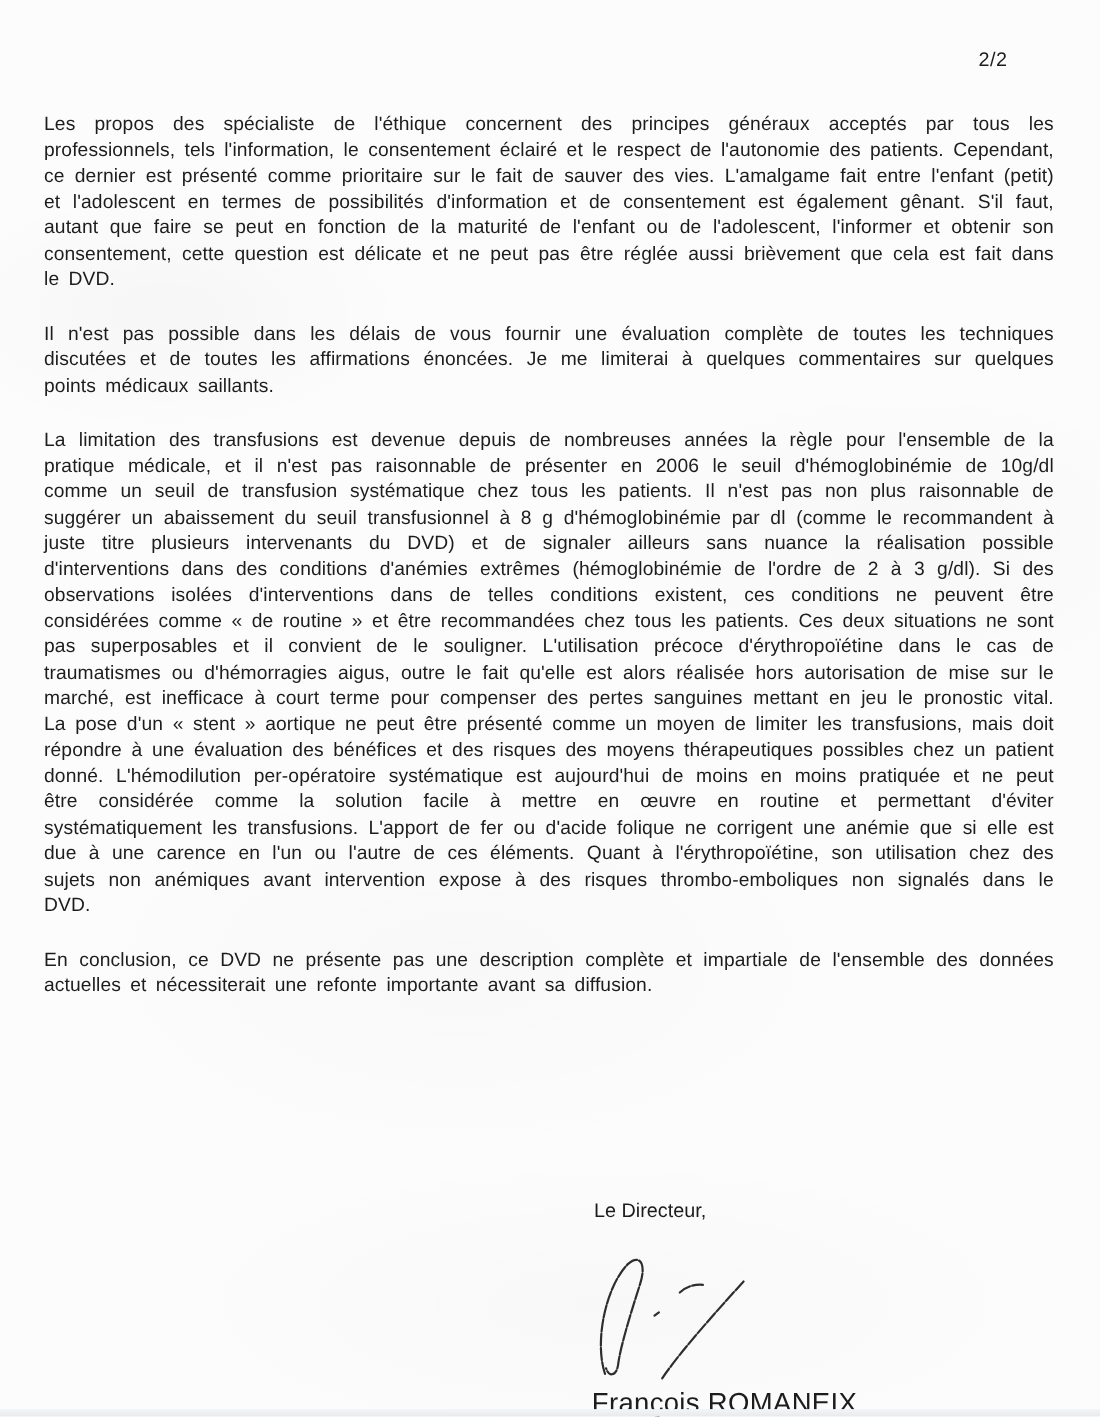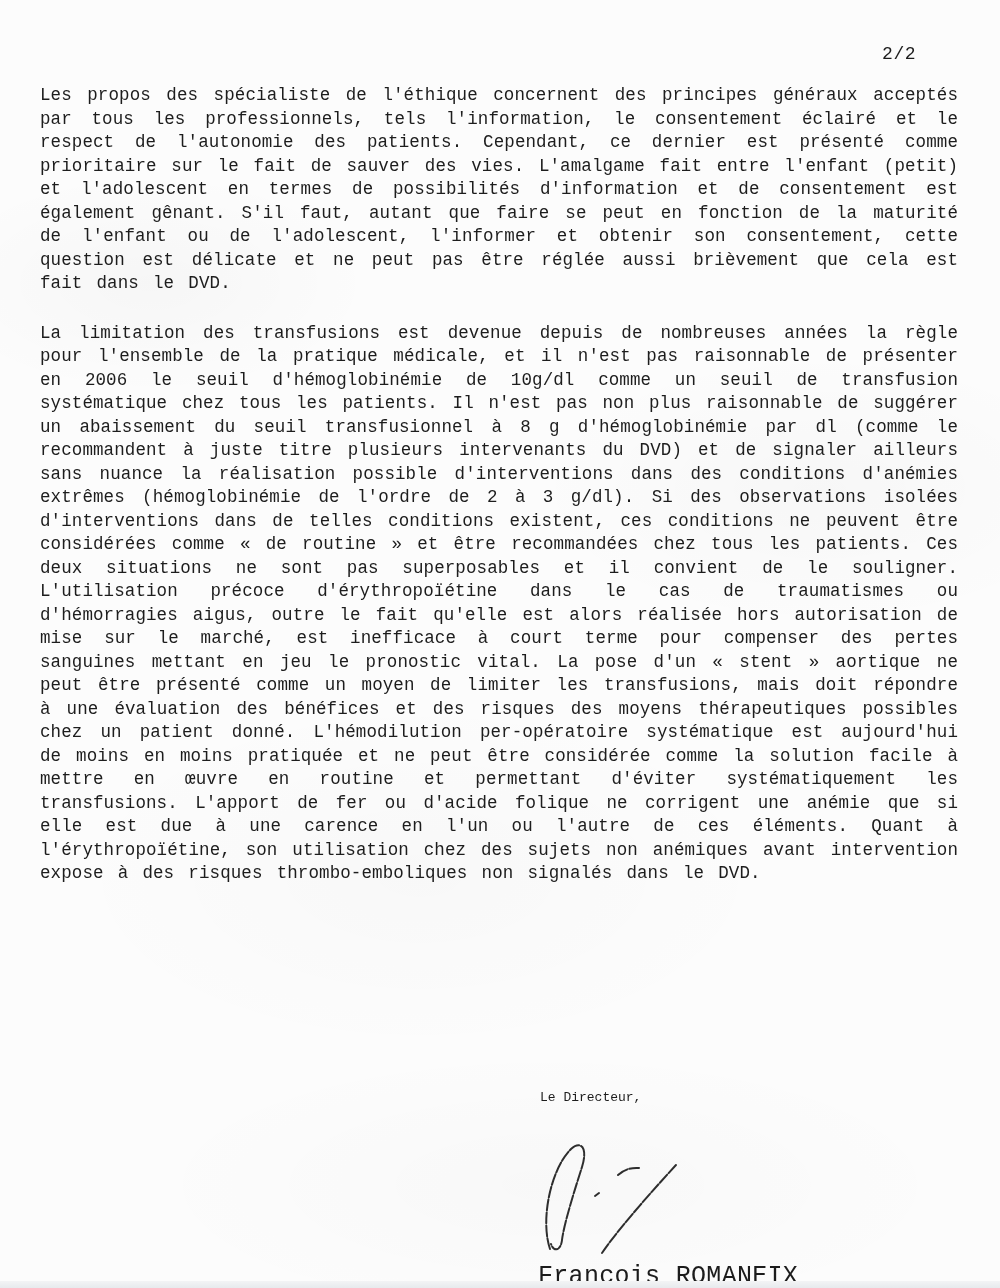--- a/index.html
+++ b/index.html
@@ -5,21 +5,21 @@
   html, body {
     margin: 0;
     padding: 0;
     background: #ffffff;
   }
   .page {
     position: relative;
     width: 1000px;
     height: 1288px;
     overflow: hidden;
-    font-family: Liberation Mono, monospace;
+    font-family: Liberation Sans, sans-serif;
     color: #1d1d1d;
     background:
       radial-gradient(ellipse 320px 160px at 15% 22%, rgba(0,0,0,0.022), transparent 70%),
       radial-gradient(ellipse 420px 200px at 82% 38%, rgba(0,0,0,0.020), transparent 70%),
       radial-gradient(ellipse 520px 260px at 42% 68%, rgba(0,0,0,0.016), transparent 70%),
       radial-gradient(ellipse 600px 200px at 55% 92%, rgba(0,0,0,0.014), transparent 70%),
       #fcfcfc;
   }
   .scan-soft { filter: blur(0.32px); }
 
@@ -37,28 +37,28 @@
     top: 84px;
     left: 40px;
     right: 42px;
     text-align: justify;
     font-size: 17.5px;
     line-height: 23.5px;
     word-spacing: 3.5px;
     letter-spacing: 0.1px;
     color: #1d1d1d;
   }
-  .letter-body p { margin: 0 0 26px 0; }
+  .letter-body p { margin: 17px 0 26px 0; }
   .letter-body p:last-child { margin-bottom: 0; }
 
   .closing-role {
     position: absolute;
     left: 540px;
     top: 1090px;
-    font-size: 13px;
+    font-size: 18px;
     color: #1c1c1c;
   }
 
   .signature {
     position: absolute;
     left: 538px;
     top: 1138px;
     width: 150px;
     height: 122px;
   }
@@ -90,21 +90,23 @@
 </style>
 </head>
 <body>
 
 <div class="page">
 
   <div class="page-number scan-soft">2/2</div>
 
   <div class="letter-body scan-soft">
     <p>Les propos des spécialiste de l'éthique concernent des principes généraux acceptés par tous les professionnels, tels l'information, le consentement éclairé et le respect de l'autonomie des patients. Cependant, ce dernier est présenté comme prioritaire sur le fait de sauver des vies. L'amalgame fait entre l'enfant (petit) et l'adolescent en termes de possibilités d'information et de consentement est également gênant. S'il faut, autant que faire se peut en fonction de la maturité de l'enfant ou de l'adolescent, l'informer et obtenir son consentement, cette question est délicate et ne peut pas être réglée aussi brièvement que cela est fait dans le DVD.</p>
+    <p>Il n'est pas possible dans les délais de vous fournir une évaluation complète de toutes les techniques discutées et de toutes les affirmations énoncées. Je me limiterai à quelques commentaires sur quelques points médicaux saillants.</p>
     <p>La limitation des transfusions est devenue depuis de nombreuses années la règle pour l'ensemble de la pratique médicale, et il n'est pas raisonnable de présenter en 2006 le seuil d'hémoglobinémie de 10g/dl comme un seuil de transfusion systématique chez tous les patients. Il n'est pas non plus raisonnable de suggérer un abaissement du seuil transfusionnel à 8 g d'hémoglobinémie par dl (comme le recommandent à juste titre plusieurs intervenants du DVD) et de signaler ailleurs sans nuance la réalisation possible d'interventions dans des conditions d'anémies extrêmes (hémoglobinémie de l'ordre de 2 à 3 g/dl). Si des observations isolées d'interventions dans de telles conditions existent, ces conditions ne peuvent être considérées comme « de routine » et être recommandées chez tous les patients. Ces deux situations ne sont pas superposables et il convient de le souligner. L'utilisation précoce d'érythropoïétine dans le cas de traumatismes ou d'hémorragies aigus, outre le fait qu'elle est alors réalisée hors autorisation de mise sur le marché, est inefficace à court terme pour compenser des pertes sanguines mettant en jeu le pronostic vital. La pose d'un « stent » aortique ne peut être présenté comme un moyen de limiter les transfusions, mais doit répondre à une évaluation des bénéfices et des risques des moyens thérapeutiques possibles chez un patient donné. L'hémodilution per-opératoire systématique est aujourd'hui de moins en moins pratiquée et ne peut être considérée comme la solution facile à mettre en œuvre en routine et permettant d'éviter systématiquement les transfusions. L'apport de fer ou d'acide folique ne corrigent une anémie que si elle est due à une carence en l'un ou l'autre de ces éléments. Quant à l'érythropoïétine, son utilisation chez des sujets non anémiques avant intervention expose à des risques thrombo-emboliques non signalés dans le DVD.</p>
+    <p>En conclusion, ce DVD ne présente pas une description complète et impartiale de l'ensemble des données actuelles et nécessiterait une refonte importante avant sa diffusion.</p>
   </div>
 
   <div class="closing-role scan-soft">Le Directeur,</div>
 
   <svg class="signature scan-soft" viewBox="0 0 150 120" aria-hidden="true">
     <path d="M 12,110 C 2,80 13,30 33,10 C 43,1 50,9 44,28 C 36,53 26,85 24,101 C 23,111 16,114 13,105"></path>
     <path d="M 57,57 l 4,-3"></path>
     <path d="M 80,36 q 9,-8 21,-7"></path>
     <path d="M 64,114 C 81,89 116,50 138,26"></path>
   </svg>

